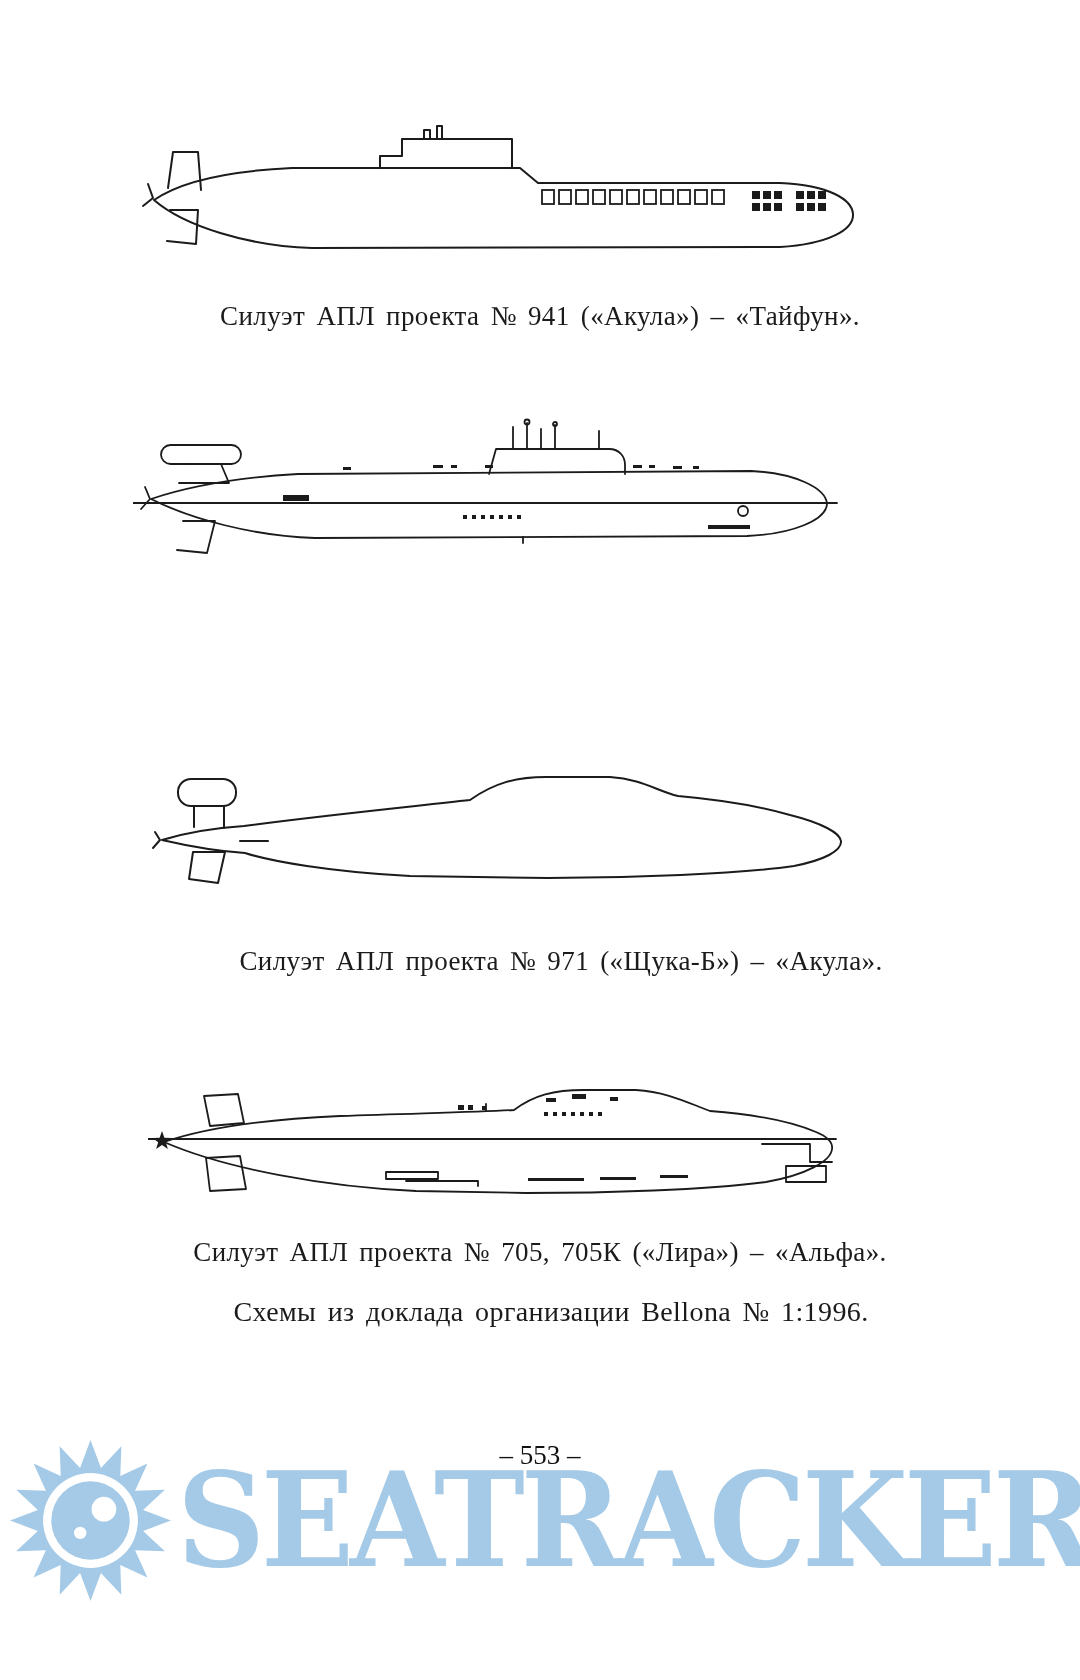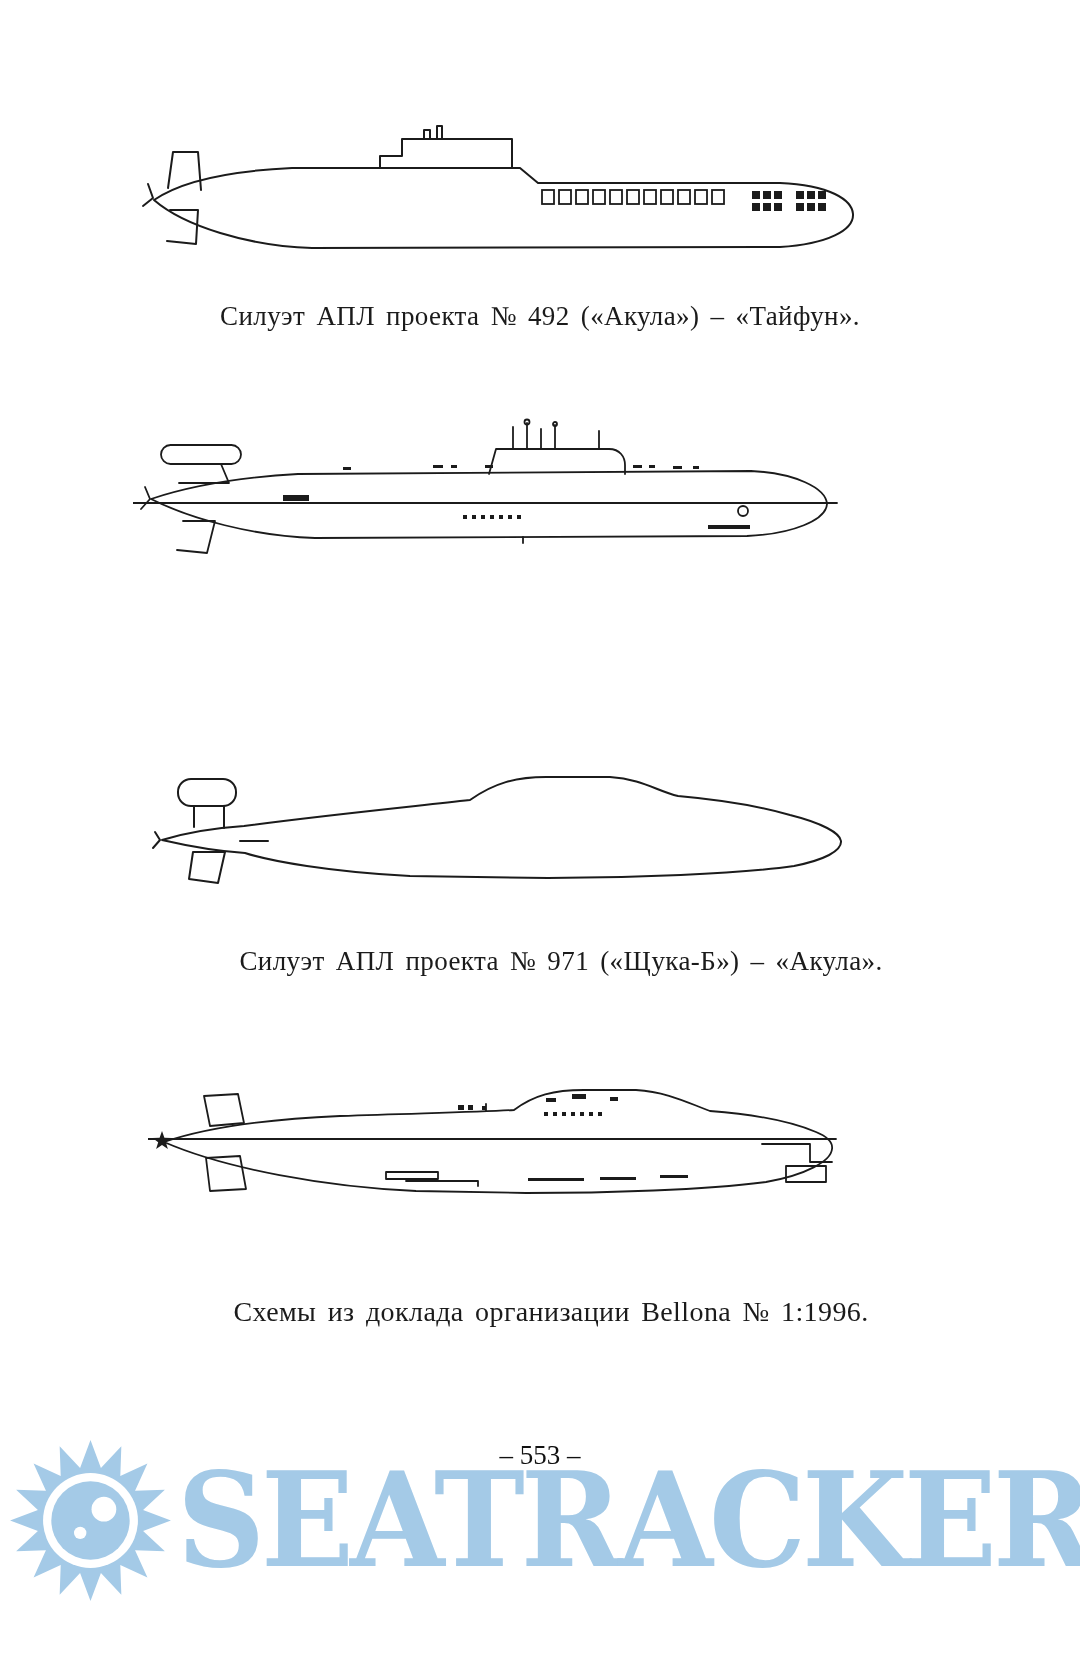--- a/index.html
+++ b/index.html
@@ -87,21 +87,21 @@
         <rect x="623" y="91" width="8" height="8"></rect>
         <rect x="634" y="91" width="8" height="8"></rect>
       <rect x="656" y="79" width="8" height="8"></rect>
         <rect x="667" y="79" width="8" height="8"></rect>
         <rect x="678" y="79" width="8" height="8"></rect>
       <rect x="656" y="91" width="8" height="8"></rect>
         <rect x="667" y="91" width="8" height="8"></rect>
         <rect x="678" y="91" width="8" height="8"></rect>
     </g>
   </svg>
-  <div class="caption" style="top:300px;">Силуэт АПЛ проекта № 492 («Акула») – «Тайфун».</div>
+  <div class="caption" style="top:300px;">Силуэт АПЛ проекта № 941 («Акула») – «Тайфун».</div>
 
   <svg class="fig-svg" style="left:133px; top:415px;" width="706" height="160" viewBox="0 0 706 160">
     <g stroke="#1b1b1b" stroke-width="1.8" fill="none" stroke-linejoin="round" stroke-linecap="round">
       <line x1="0" y1="88" x2="704" y2="88"></line>
       <path d="M 18 84 C 60 70, 112 62, 165 59 L 618 56 C 662 58, 693 73, 694 89 C 693 105, 660 119, 614 121 L 182 123 C 120 121, 58 104, 18 84 Z"></path>
       <rect x="28" y="30" width="80" height="19" rx="9.5"></rect>
       <path d="M 52 49 L 88 49 L 96 68 L 46 68"></path>
       <path d="M 50 106 L 82 106 L 74 138 L 44 135"></path>
       <path d="M 12 72 L 17 84 L 8 94"></path>
       <path d="M 356 59 L 363 34 L 476 34 C 487 34, 492 42, 492 50 L 492 59"></path>
@@ -174,20 +174,21 @@
         <rect x="441" y="30" width="4" height="4"></rect>
       <rect x="450" y="30" width="4" height="4"></rect>
       <rect x="310" y="23" width="6" height="5"></rect>
       <rect x="320" y="23" width="5" height="5"></rect>
       <rect x="334" y="24" width="4" height="4"></rect>
       <rect x="380" y="96" width="56" height="3"></rect>
       <rect x="452" y="95" width="36" height="3"></rect>
       <rect x="512" y="93" width="28" height="3"></rect>
     </g>
   </svg>
+  <div class="caption" style="top:1236px;">Силуэт АПЛ проекта № 705, 705К («Лира») – «Альфа».</div>
 
   <div class="source" style="top:1296px;">Схемы из доклада организации Bellona № 1:1996.</div>
 
   <div class="pageno">– 553 –</div>
 
   <div class="watermark" style="color: rgb(164, 202, 231);">
     <svg class="sun" width="165" height="165" viewBox="0 0 160 160">
       <polygon fill="currentColor" points="158,80 131,90.1 152.1,109.9 123.2,108.9 135.2,135.2 108.9,123.2 109.9,152.1 90.1,131 80,158 69.9,131 50.1,152.1 51.1,123.2 24.8,135.2 36.8,108.9 7.9,109.9 29,90.1 2,80 29,69.9 7.9,50.1 36.8,51.1 24.8,24.8 51.1,36.8 50.1,7.9 69.9,29 80,2 90.1,29 109.9,7.9 108.9,36.8 135.2,24.8 123.2,51.1 152.1,50.1 131,69.9"></polygon>
       <circle cx="80" cy="80" r="46" fill="#ffffff"></circle>
       <circle cx="80" cy="80" r="38" fill="currentColor"></circle>

